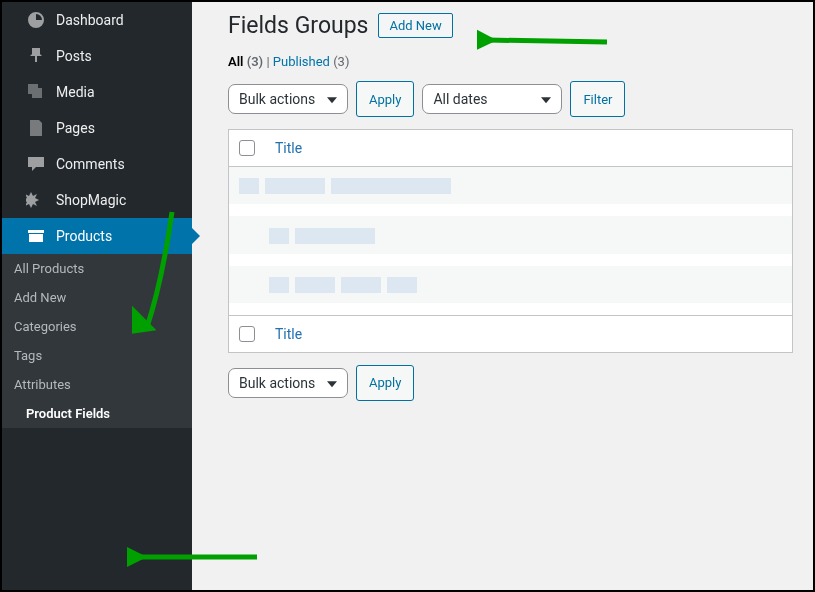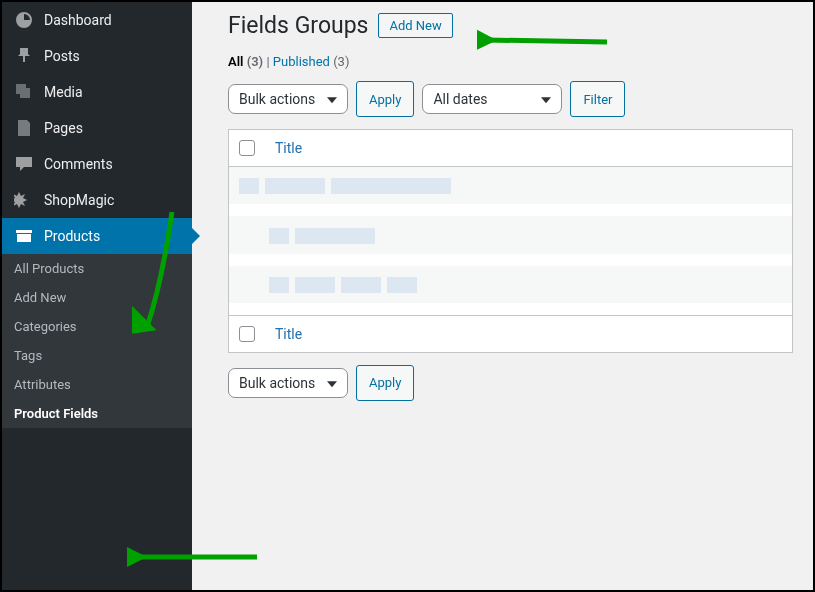--- a/index.html
+++ b/index.html
@@ -1,26 +1,26 @@
 <!DOCTYPE html>
 <html><head>
 <meta charset="utf-8">
 <style>
 * { margin: 0; padding: 0; box-sizing: border-box; font-family: -apple-system, BlinkMacSystemFont, "Segoe UI", Roboto, sans-serif; }
 body { background: #fff; width: 815px; height: 592px; overflow: hidden; position: relative; border: 2px solid #000; }
 .wrapper { display: flex; height: 100%; }
 .sidebar { width: 190px; background: #23282d; color: #eee; font-size: 14px; }
-.sidebar-item { display: flex; align-items: center; padding: 8px 12px; cursor: pointer; color: #eee; }
+.sidebar-item { display: flex; align-items: center; padding: 8px 24px; cursor: pointer; color: #eee; }
 .sidebar-item.active { background: #0073aa; color: #fff; position: relative; }
 .sidebar-item.active::after { content: ''; position: absolute; right: -8px; top: 50%; transform: translateY(-50%); border-left: 8px solid #0073aa; border-top: 8px solid transparent; border-bottom: 8px solid transparent; }
 .sidebar-item .icon { width: 20px; height: 20px; margin-right: 10px; display: flex; align-items: center; justify-content: center; opacity: 0.6; }
 .sidebar-item.active .icon { opacity: 1; }
 .sidebar-sub { background: #32373c; }
 .sidebar-sub-item { padding: 7px 12px; color: #b4b9be; cursor: pointer; font-size: 13px; }
-.sidebar-sub-item.current { color: #fff; font-weight: 600; }
+.sidebar-sub-item.current { color: #fff; font-weight: 600; margin-left: 12px; }
 .main { flex: 1; background: #f1f1f1; padding: 10px 20px 20px 36px; overflow: hidden; }
 .page-header { display: flex; align-items: center; gap: 10px; margin-bottom: 15px; }
 .page-title { font-size: 23px; font-weight: 400; color: #23282d; }
 .add-new-btn { border: 1px solid #0071a1; color: #0071a1; background: #f3f5f6; padding: 4px 10px; font-size: 13px; cursor: pointer; border-radius: 2px; }
 .subsubsub { font-size: 13px; color: #646970; margin-bottom: 12px; }
 .subsubsub .current { color: #000; font-weight: 600; }
 .subsubsub a { color: #0073aa; text-decoration: none; }
 .subsubsub .count { color: #646970; }
 .tablenav { display: flex; gap: 8px; margin-bottom: 12px; align-items: center; }
 .select-box { border: 1px solid #8c8f94; background: #fff; padding: 0 28px 0 10px; height: 30px; font-size: 14px; color: #2c3338; border-radius: 7px; position: relative; display: flex; align-items: center; min-width: 120px; cursor: pointer; }

